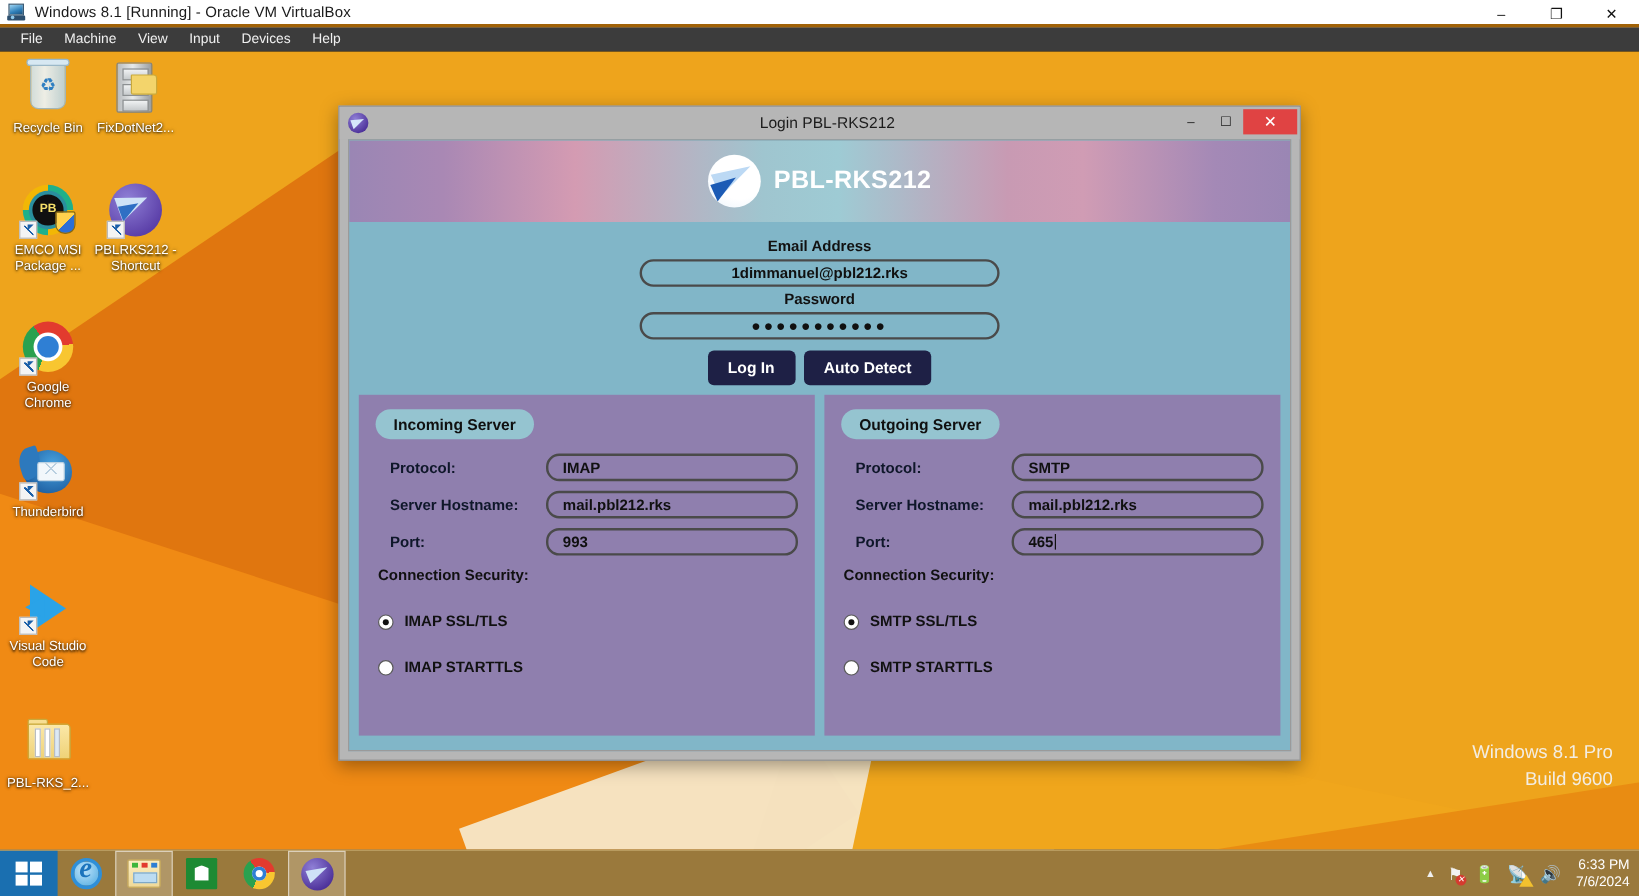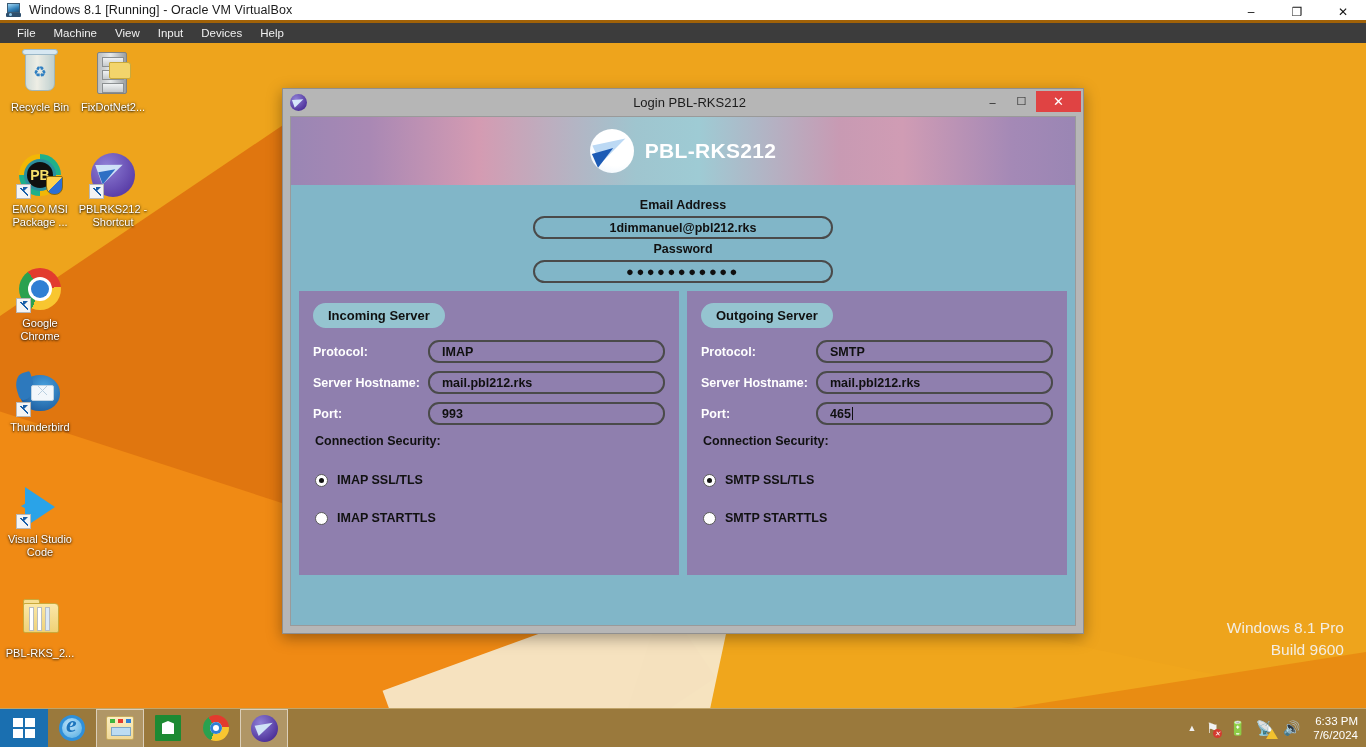--- a/index.html
+++ b/index.html
@@ -150,21 +150,21 @@
     border-radius: 50%;
     background: conic-gradient(#1fb08a 0 25%, #f2b705 25% 50%, #1fb08a 50% 75%, #f2b705 75% 100%);
   }
   .ic-emco-ring2 {
     position: absolute; left: 8px; top: 8px; width: 32px; height: 32px;
     border-radius: 50%; background: #2a8f9e;
   }
   .ic-emco-core {
     position: absolute; left: 11px; top: 11px; width: 26px; height: 26px;
     border-radius: 50%; background: #101010; color: #f6e06a;
-    font-size: 14px; font-weight: bold; line-height: 26px; text-align: center;
+    font-size: 10px; font-weight: bold; line-height: 26px; text-align: center;
     text-shadow: none;
   }
   .ic-shield {
     position: absolute; right: 1px; bottom: 4px; width: 17px; height: 19px;
     background: linear-gradient(135deg,#ffd24d 50%, #2b6fd6 50%);
     border: 1px solid #8a6a10;
     border-radius: 2px 2px 8px 8px;
   }
 
   
@@ -376,21 +376,21 @@
   }
   .panel-chip {
     display: inline-block; background: #95c4d0; color: #101010;
     font-size: 13px; font-weight: bold; border-radius: 13px;
     padding: 5px 15px; margin-bottom: 12px;
   }
   .row {
     display: flex; align-items: center; margin-bottom: 8px;
   }
   .row-label {
-    width: 115px; font-size: 12.5px; font-weight: bold; color: #ffffff;
+    width: 130px; font-size: 12.5px; font-weight: bold; color: #0f172a; margin-left: 12px;
   }
   .row-input {
     flex: 1; height: 23px; border: 2px solid #4a4a4a; border-radius: 11px;
     background: #8f7fae; display: flex; align-items: center;
     padding-left: 12px; font-size: 12.5px; font-weight: bold; color: #101010;
   }
   .row-input.caret::after {
     content: ""; display: inline-block; width: 1px; height: 13px;
     background: #101010; margin-left: 1px;
   }
@@ -677,20 +677,24 @@
       <span class="brand-name">PBL-RKS212</span>
     </div>
 
     <div class="login-area">
       <div class="fld-label">Email Address</div>
       <div class="pill-input" placeholder="Email Address">1dimmanuel@pbl212.rks</div>
 
       <div class="fld-label">Password</div>
       <div class="pill-input pw" placeholder="Password">●●●●●●●●●●●</div>
 
+      <div class="btn-row">
+        <button class="dark-btn">Log In</button>
+        <button class="dark-btn">Auto Detect</button>
+      </div>
     </div>
 
     <div class="panels">
 
       <div class="panel">
         <span class="panel-chip">Incoming Server</span>
         <div class="row">
           <span class="row-label">Protocol:</span>
           <span class="row-input">IMAP</span>
         </div>

